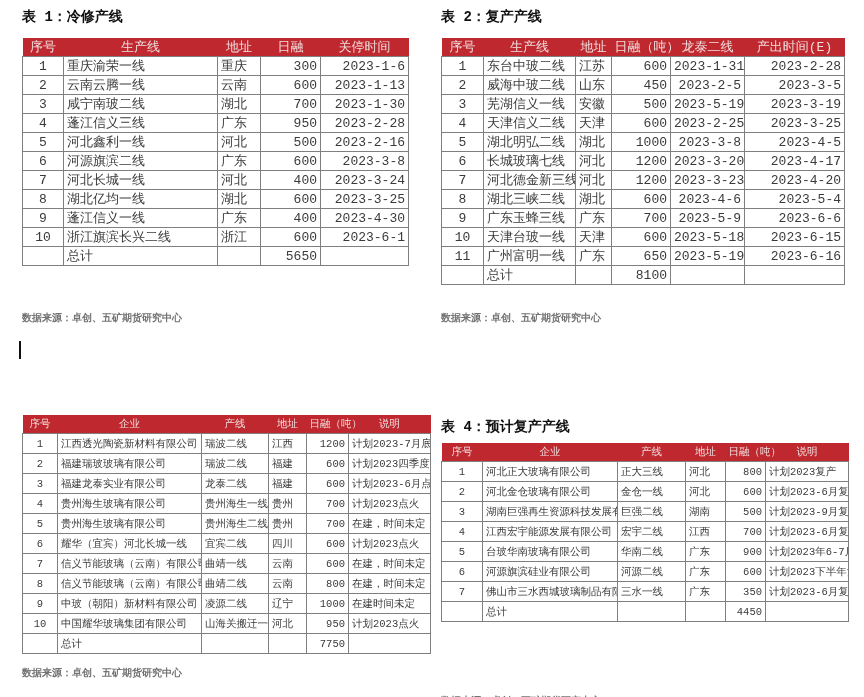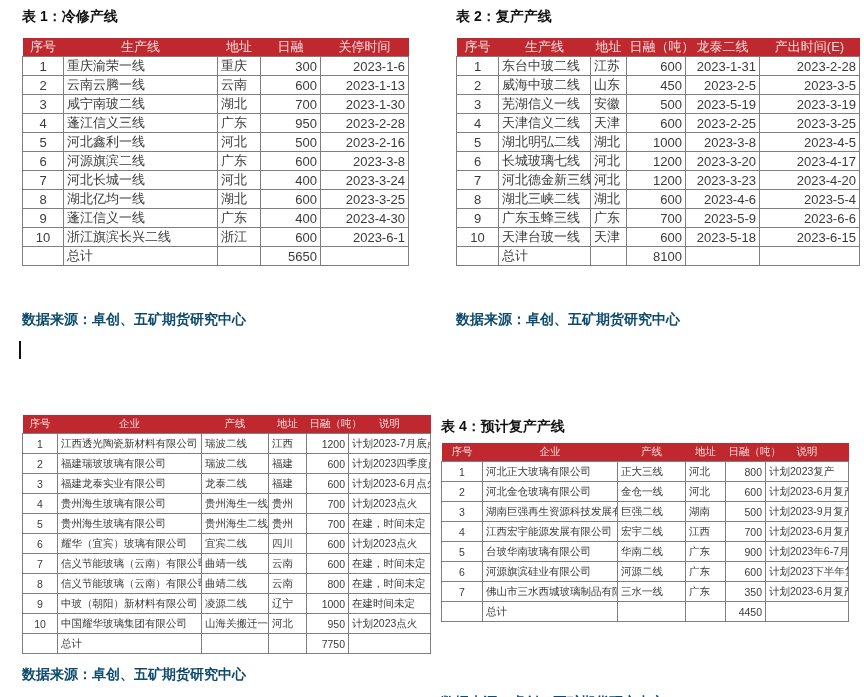--- a/index.html
+++ b/index.html
@@ -1,37 +1,37 @@
 <!DOCTYPE html>
 <html style="--header-bg: #be282e; --header-text: #f2dede; --border-col: #7f7f7f; --body-text: #3a3a3a;"><head>
 <meta charset="utf-8">
 <style>
   html,body{margin:0;padding:0;background:#ffffff;}
   #page{
     position:relative;
     width:864px;height:697px;
     background:#ffffff;
-    font-family:Liberation Sans, sans-serif;
+    font-family:Liberation Mono, monospace;
     color:#3a3a3a;
     overflow:hidden;
   }
   .quad{position:absolute;}
   #q1{left:22px;top:8px;width:388px;height:380px;}
-  #q2{left:441px;top:8px;width:406px;height:380px;margin-left:15px;}
+  #q2{left:441px;top:8px;width:406px;height:380px;}
   #q3{left:22px;top:390px;width:410px;height:300px;}
   #q4{left:441px;top:390px;width:409px;height:300px;margin-top:28px;}
 
   .tbl-title{
     position:absolute;left:0;top:0;
     font-size:14px;font-weight:bold;color:#101010;
     white-space:nowrap;
   }
   .source{
     position:absolute;left:0;
-    font-size:14px;font-weight:bold;color:#0c4a6e;
+    font-size:10px;font-weight:bold;color:#737373;
     white-space:nowrap;
   }
   #q1 .source,#q2 .source{top:303px;}
   #q3 .source,#q4 .source{top:276px;}
 
   table.rpt{
     position:absolute;left:0;
     border-collapse:collapse;table-layout:fixed;
     background:#ffffff;
   }
@@ -270,20 +270,28 @@
           </tr>
           <tr>
             <td class="ac">10</td>
             <td class="al">天津台玻一线</td>
             <td class="al">天津</td>
             <td class="ar">600</td>
             <td class="ar">2023-5-18</td>
             <td class="ar">2023-6-15</td>
           </tr>
           <tr>
+            <td class="ac">11</td>
+            <td class="al">广州富明一线</td>
+            <td class="al">广东</td>
+            <td class="ar">650</td>
+            <td class="ar">2023-5-19</td>
+            <td class="ar">2023-6-16</td>
+          </tr>
+          <tr>
             <td class="ac"></td>
             <td class="al">总计</td>
             <td class="al"></td>
             <td class="ar">8100</td>
             <td class="ar"></td>
             <td class="ar"></td>
           </tr>
         </tbody>
       </table>
     <div class="source">数据来源：卓创、五矿期货研究中心</div>
@@ -345,21 +353,21 @@
           <tr>
             <td class="ac">5</td>
             <td class="al">贵州海生玻璃有限公司</td>
             <td class="al">贵州海生二线</td>
             <td class="al">贵州</td>
             <td class="ar">700</td>
             <td class="al">在建，时间未定</td>
           </tr>
           <tr>
             <td class="ac">6</td>
-            <td class="al">耀华（宜宾）玻璃有限公司</td>
+            <td class="al">耀华（宜宾）河北长城一线</td>
             <td class="al">宜宾二线</td>
             <td class="al">四川</td>
             <td class="ar">600</td>
             <td class="al">计划2023点火</td>
           </tr>
           <tr>
             <td class="ac">7</td>
             <td class="al">信义节能玻璃（云南）有限公司</td>
             <td class="al">曲靖一线</td>
             <td class="al">云南</td>

